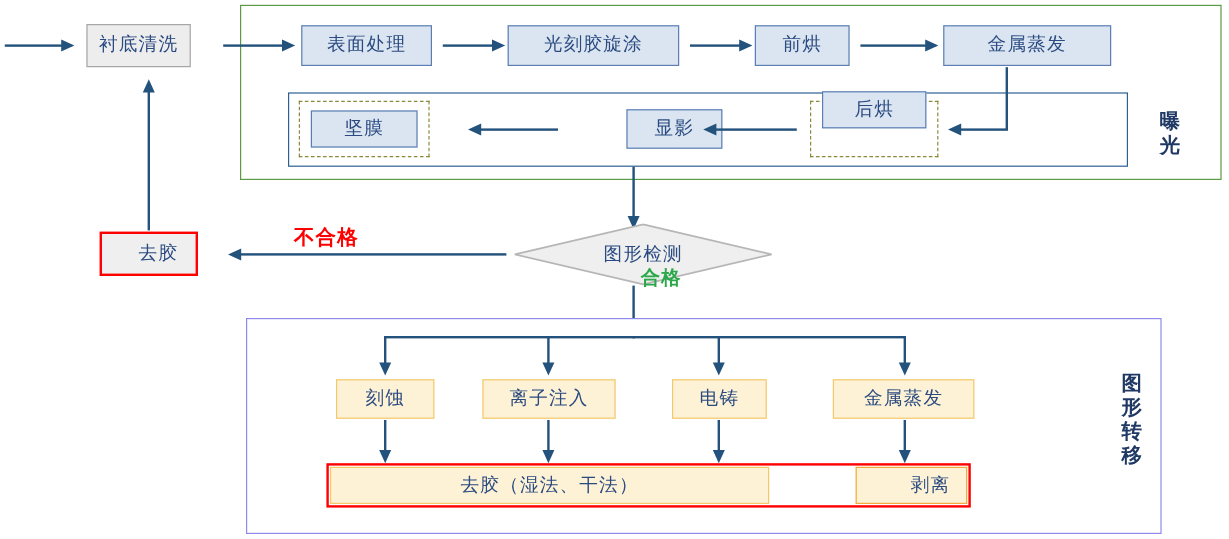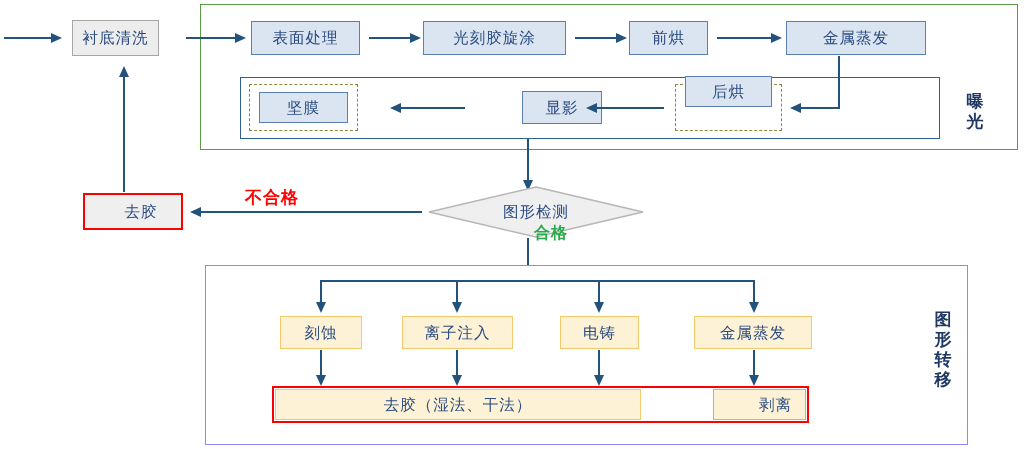--- a/index.html
+++ b/index.html
@@ -232,21 +232,21 @@
     <svg width="216" height="52" viewBox="0 0 216 52">
       <polygon points="108,1 215,26 108,51 1,26" fill="#efefef" stroke="#b6b6b6" stroke-width="1.4"></polygon>
     </svg>
     <div class="diamond-label">图形检测</div>
   </div>
 
   <div class="ln ln-h" style="left:200px;top:211px;width:222px;"></div>
   <div class="arrow arrow-l" style="left:190px;top:206.5px;"></div>
   <div class="lbl lbl-red" style="left:245px;top:189px;">不合格</div>
 
-  <div class="node node-redframe" style="left:83px;top:193px;width:100px;height:37px;padding-left:16px;">
+  <div class="node node-redframe" style="left:83px;top:193px;width:82px;height:37px;padding-left:16px;">
     <span>去胶</span>
   </div>
 
   <div class="ln ln-v" style="left:123px;top:76px;width:2px;height:116px;"></div>
   <div class="arrow arrow-u" style="left:118.5px;top:66px;"></div>
 
   <div class="ln ln-v" style="left:527px;top:238px;width:2px;height:42px;"></div>
   <div class="lbl lbl-green" style="left:534px;top:225px;">合格</div>
 
   <div class="abs section-violet dotted-violet" style="left:205px;top:265px;width:763px;height:180px;"></div>

